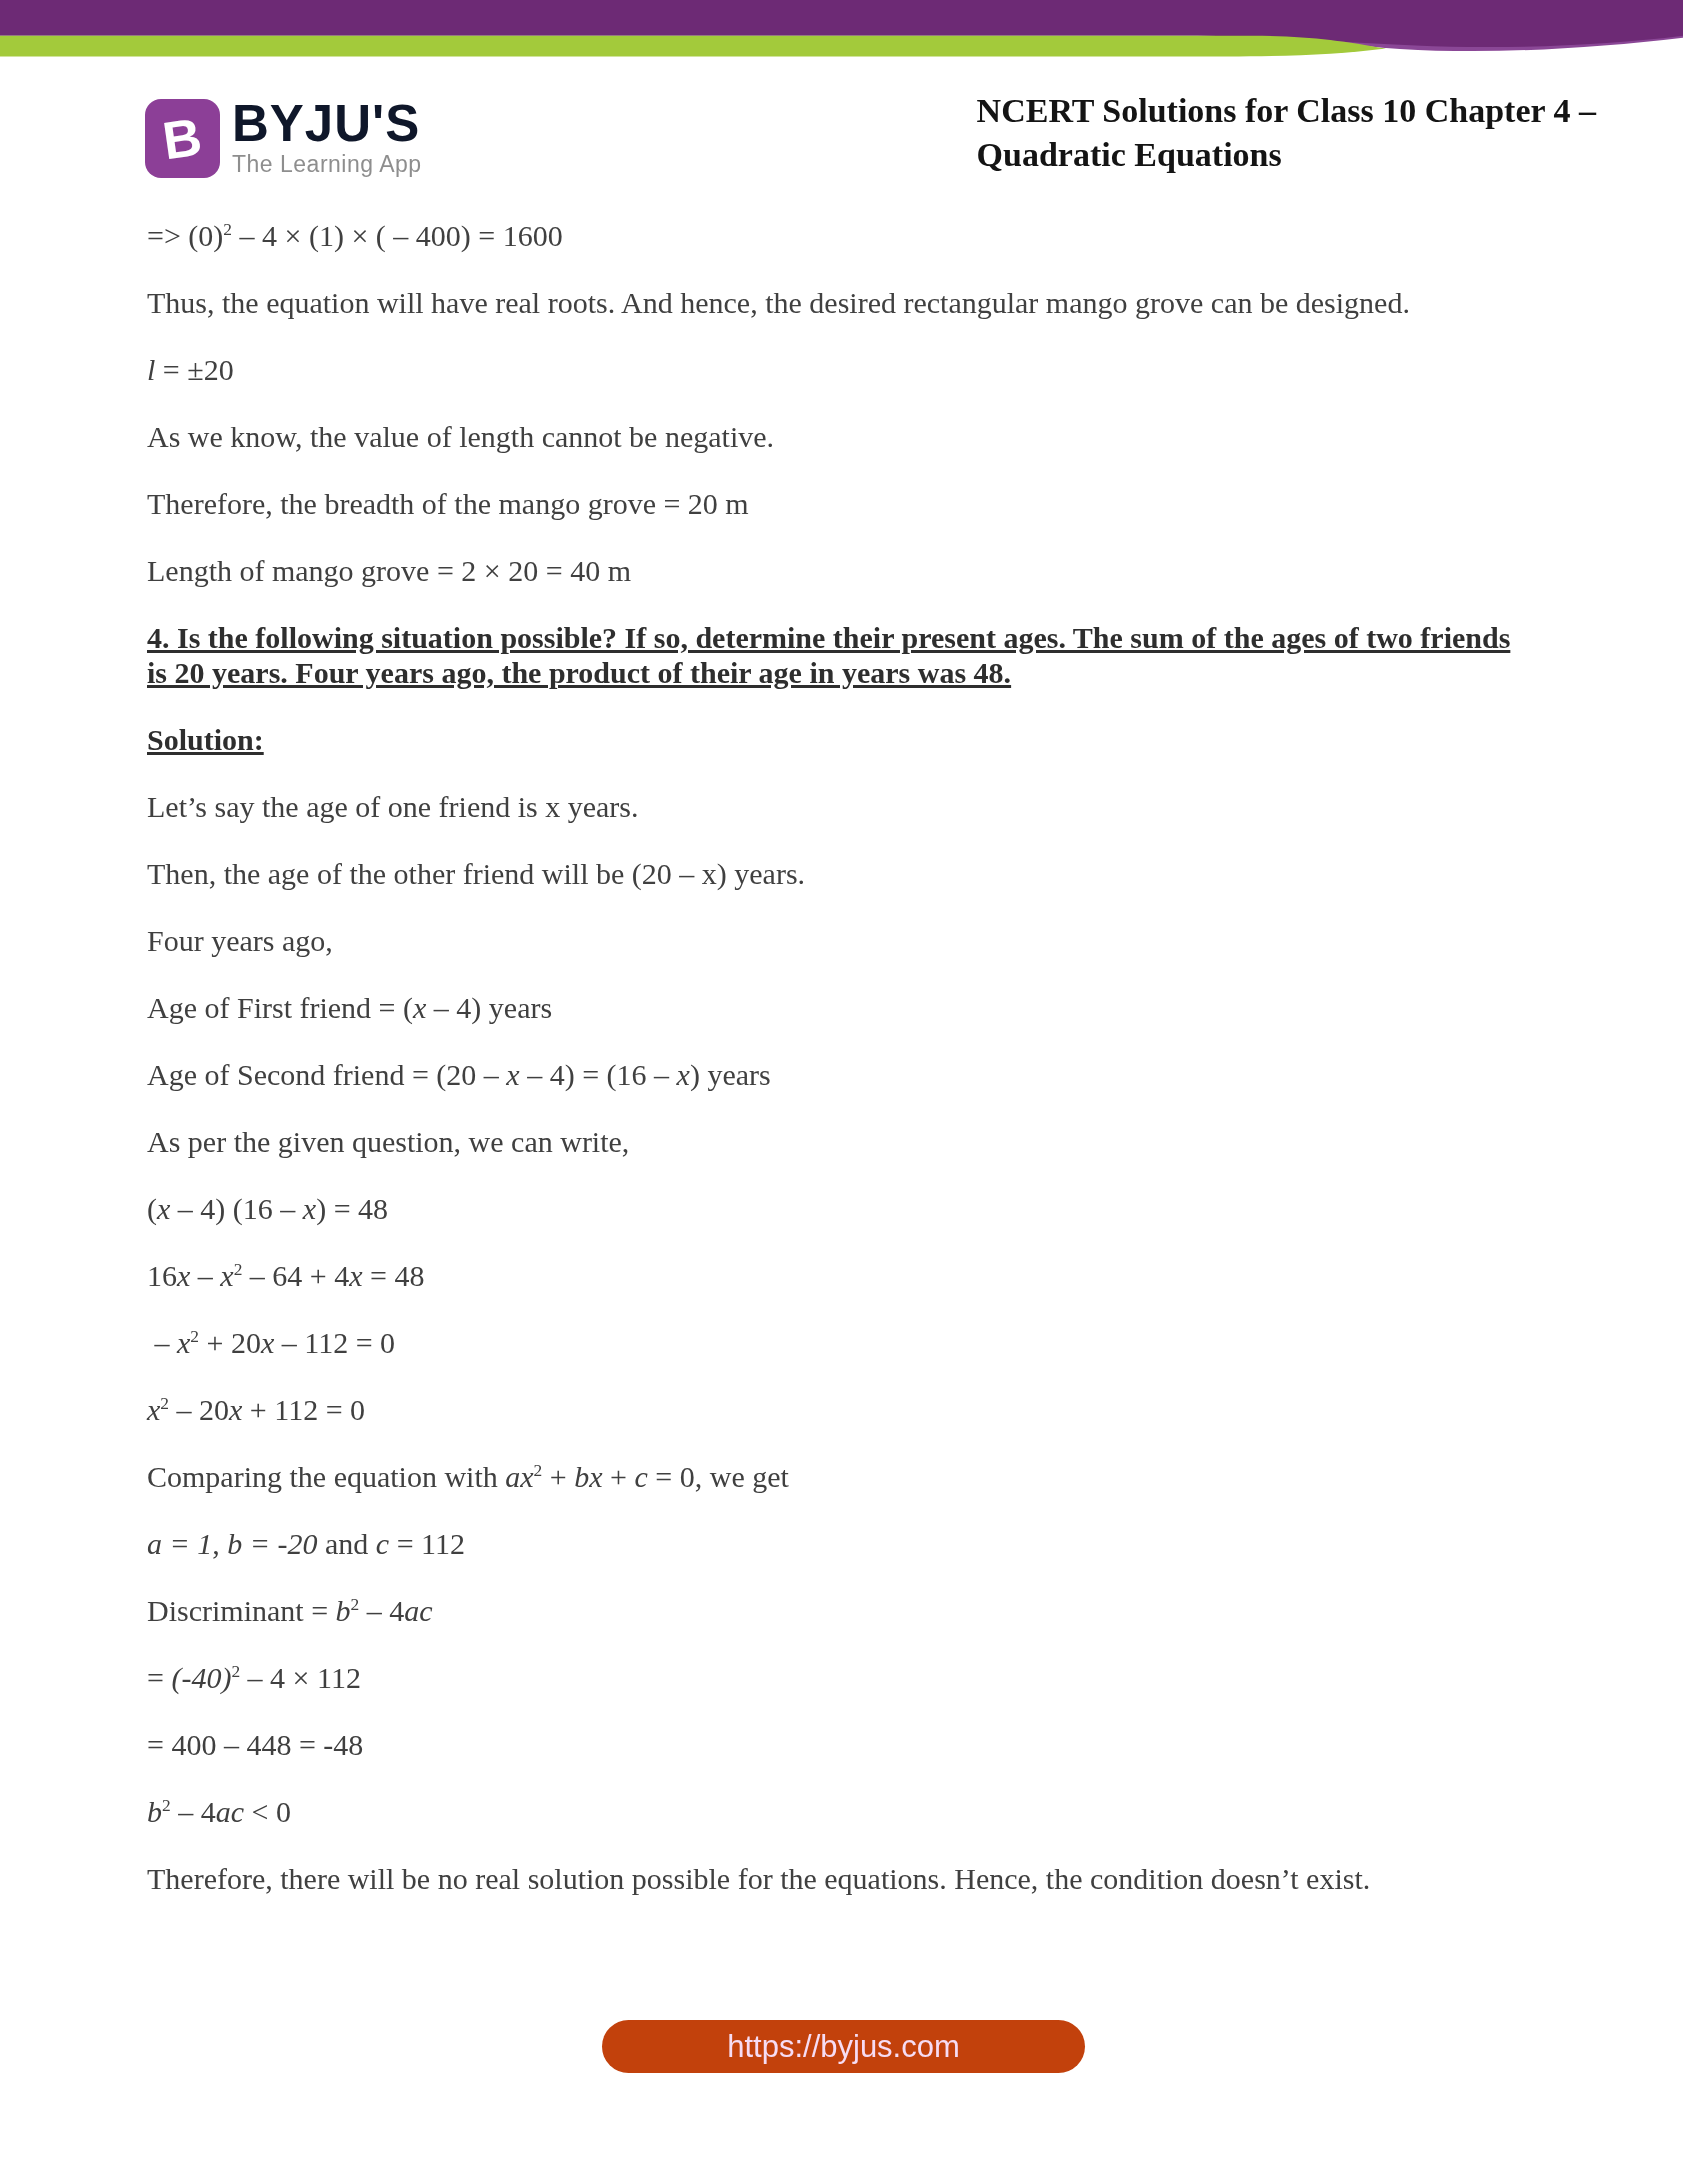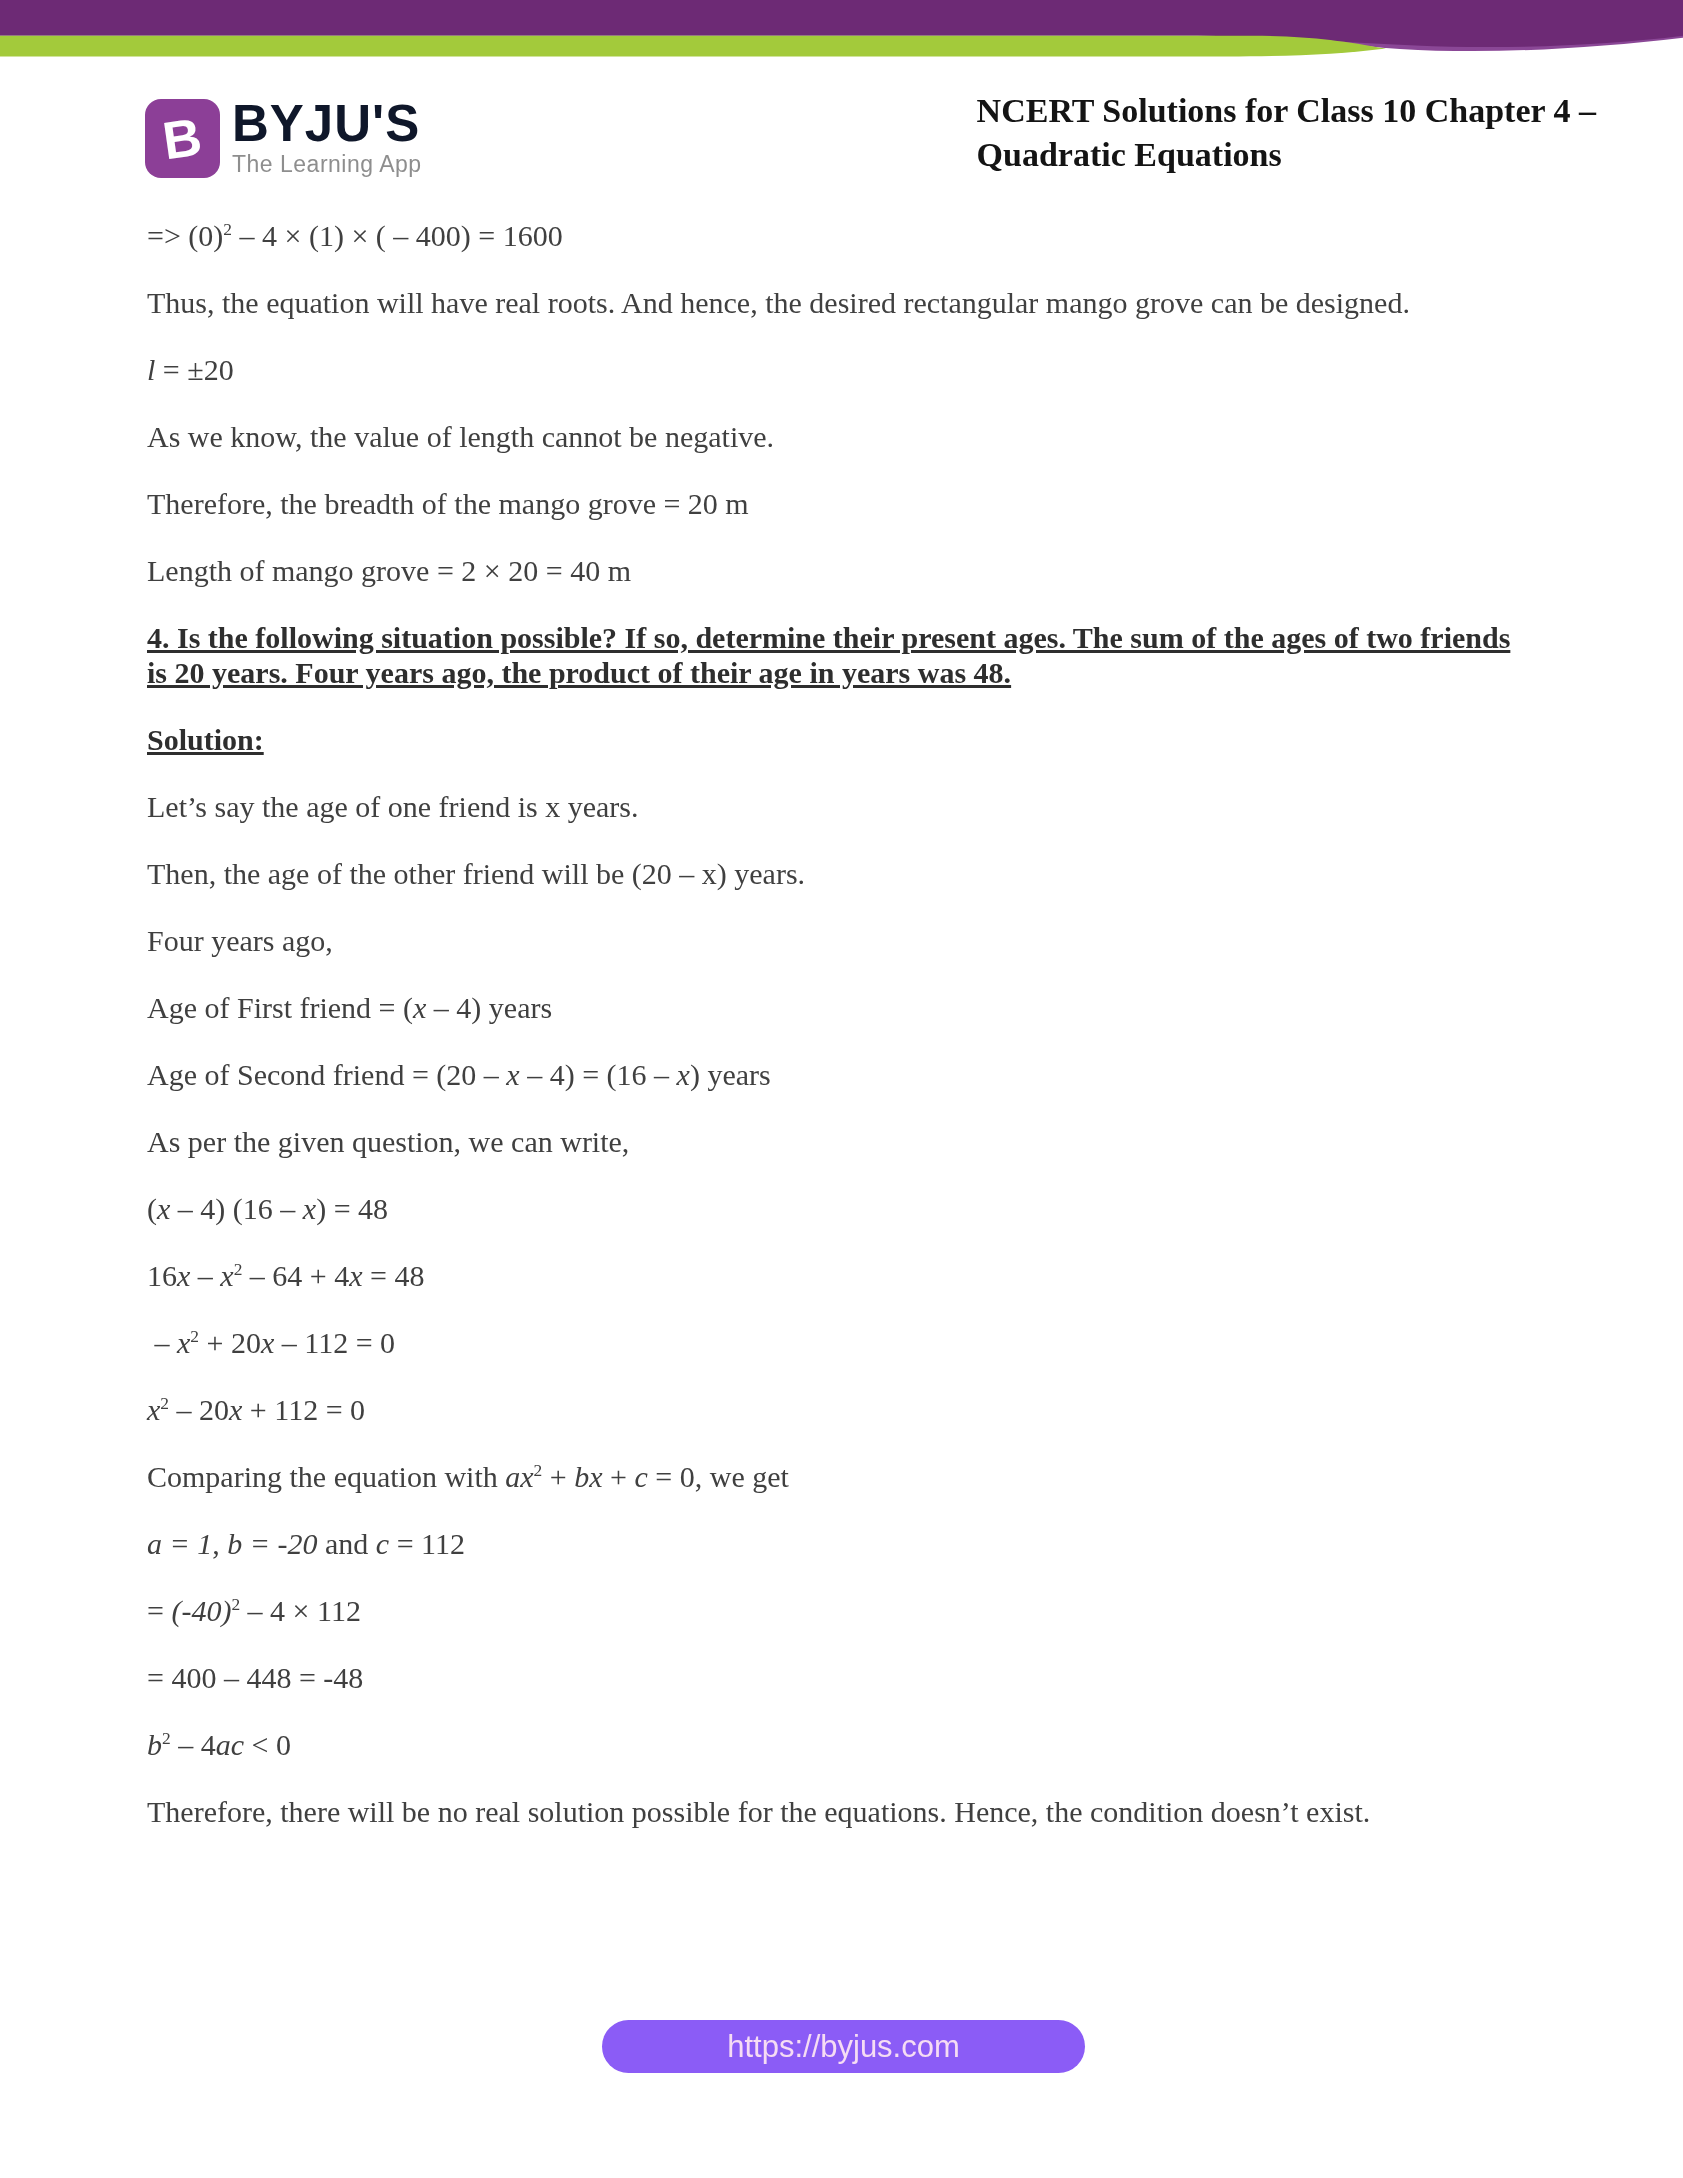--- a/index.html
+++ b/index.html
@@ -86,22 +86,23 @@
       <p><span>Four years ago,</span></p>
       <p><span>Age of First friend = (</span><span class="i">x</span><span> – 4) years</span></p>
       <p><span>Age of Second friend = (20 – </span><span class="i">x</span><span> – 4) = (16 – </span><span class="i">x</span><span>) years</span></p>
       <p><span>As per the given question, we can write,</span></p>
       <p><span>(</span><span class="i">x</span><span> – 4) (16 – </span><span class="i">x</span><span>) = 48</span></p>
       <p><span>16</span><span class="i">x</span><span> – </span><span class="i">x</span><sup>2</sup><span> – 64 + 4</span><span class="i">x</span><span> = 48</span></p>
       <p><span>&nbsp;– </span><span class="i">x</span><sup>2</sup><span> + 20</span><span class="i">x</span><span> – 112 = 0</span></p>
       <p><span class="i">x</span><sup>2</sup><span> – 20</span><span class="i">x</span><span> + 112 = 0</span></p>
       <p><span>Comparing the equation with </span><span class="i">ax</span><sup>2</sup><span> + </span><span class="i">bx</span><span> + </span><span class="i">c</span><span> = 0, we get</span></p>
       <p><span class="i">a = 1</span><span>, </span><span class="i">b = -20</span><span> and </span><span class="i">c</span><span> = 112</span></p>
+      <p><span>Discriminant = </span><span class="i">b</span><sup>2</sup><span> – 4</span><span class="i">ac</span></p>
       <p><span>= </span><span class="i">(-40)</span><sup>2</sup><span> – 4 × 112</span></p>
       <p><span>= 400 – 448 = -48</span></p>
       <p><span class="i">b</span><sup>2</sup><span> – 4</span><span class="i">ac</span><span> &lt; 0</span></p>
       <p><span>Therefore, there will be no real solution possible for the equations. Hence, the condition doesn’t exist.</span></p>
     </div>
 
-  <div class="footer-btn" style="background: #8b5cf6; color: rgb(246, 220, 244);">https://byjus.com</div>
+  <div class="footer-btn" style="background: #c2410c; color: rgb(246, 220, 244);">https://byjus.com</div>
 
 </div>
 
 
 </body></html>

